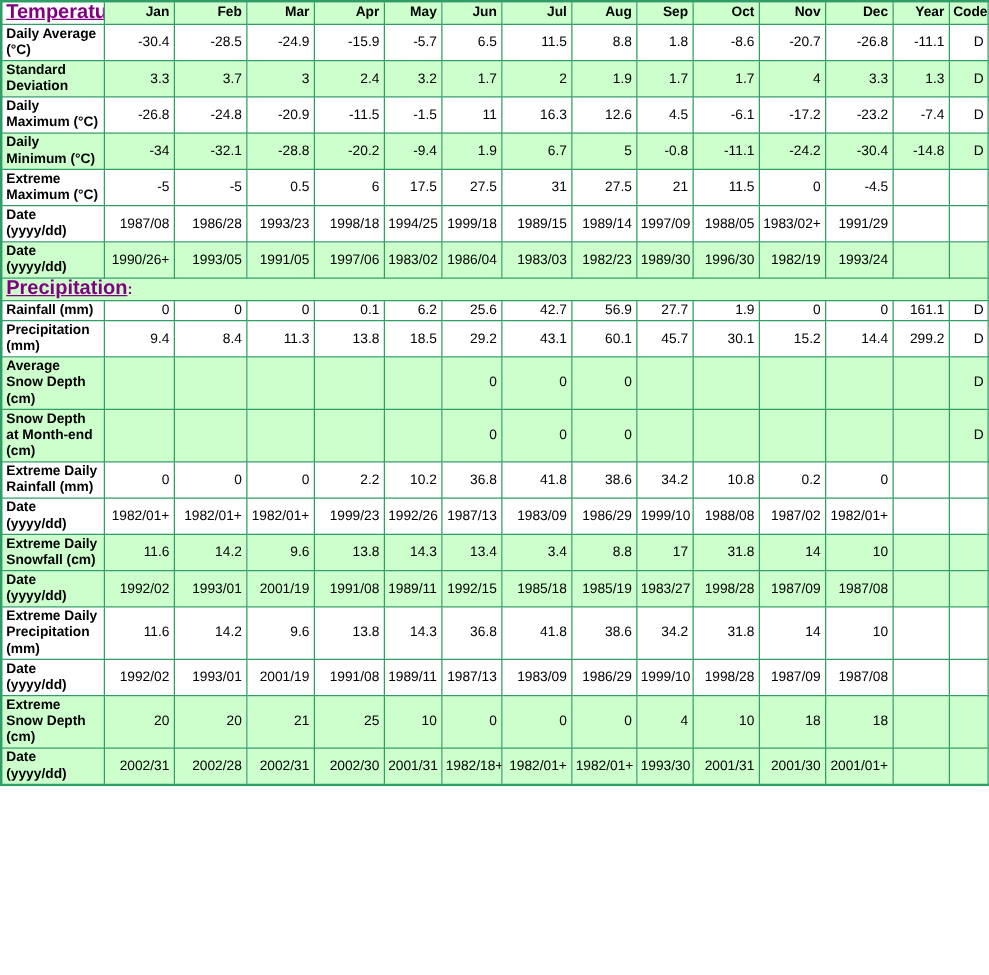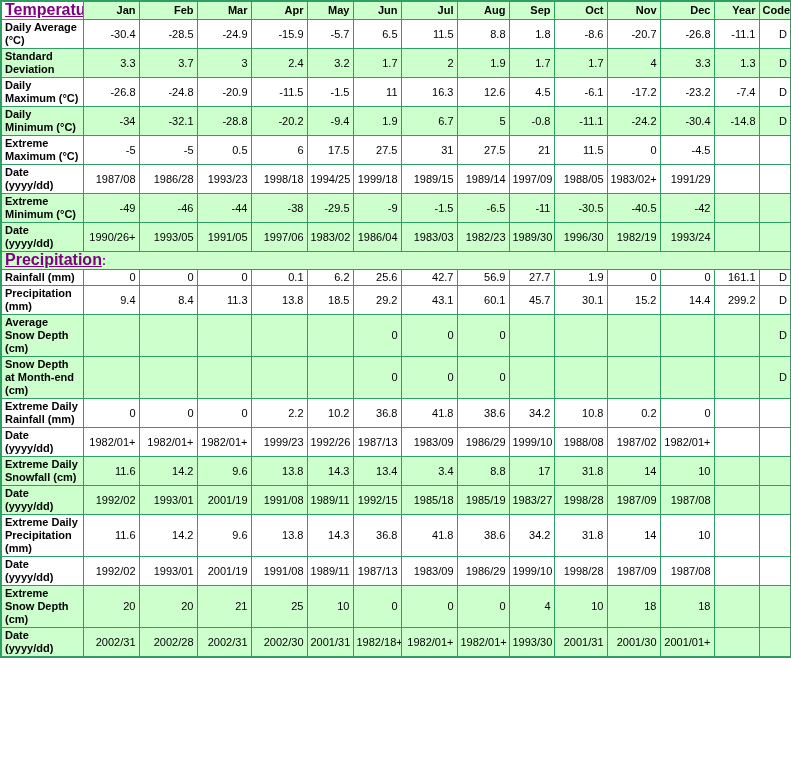--- a/index.html
+++ b/index.html
@@ -189,37 +189,20 @@
         <td class="val bg-white bold">1989/15</td>
         <td class="val bg-white">1989/14</td>
         <td class="val bg-white">1997/09</td>
         <td class="val bg-white">1988/05</td>
         <td class="val bg-white">1983/02+</td>
         <td class="val bg-white">1991/29</td>
         <td class="val bg-white"></td>
         <td class="val bg-white"></td>
       </tr>
       <tr>
-        <td class="rowlabel bg-green">Extreme Minimum (°C)</td>
-        <td class="val bg-green bold">-49</td>
-        <td class="val bg-green">-46</td>
-        <td class="val bg-green">-44</td>
-        <td class="val bg-green">-38</td>
-        <td class="val bg-green">-29.5</td>
-        <td class="val bg-green">-9</td>
-        <td class="val bg-green">-1.5</td>
-        <td class="val bg-green">-6.5</td>
-        <td class="val bg-green">-11</td>
-        <td class="val bg-green">-30.5</td>
-        <td class="val bg-green">-40.5</td>
-        <td class="val bg-green">-42</td>
-        <td class="val bg-green"></td>
-        <td class="val bg-green"></td>
-      </tr>
-      <tr>
         <td class="rowlabel bg-green">Date (yyyy/dd)</td>
         <td class="val bg-green bold">1990/26+</td>
         <td class="val bg-green">1993/05</td>
         <td class="val bg-green">1991/05</td>
         <td class="val bg-green">1997/06</td>
         <td class="val bg-green">1983/02</td>
         <td class="val bg-green">1986/04</td>
         <td class="val bg-green">1983/03</td>
         <td class="val bg-green">1982/23</td>
         <td class="val bg-green">1989/30</td>

